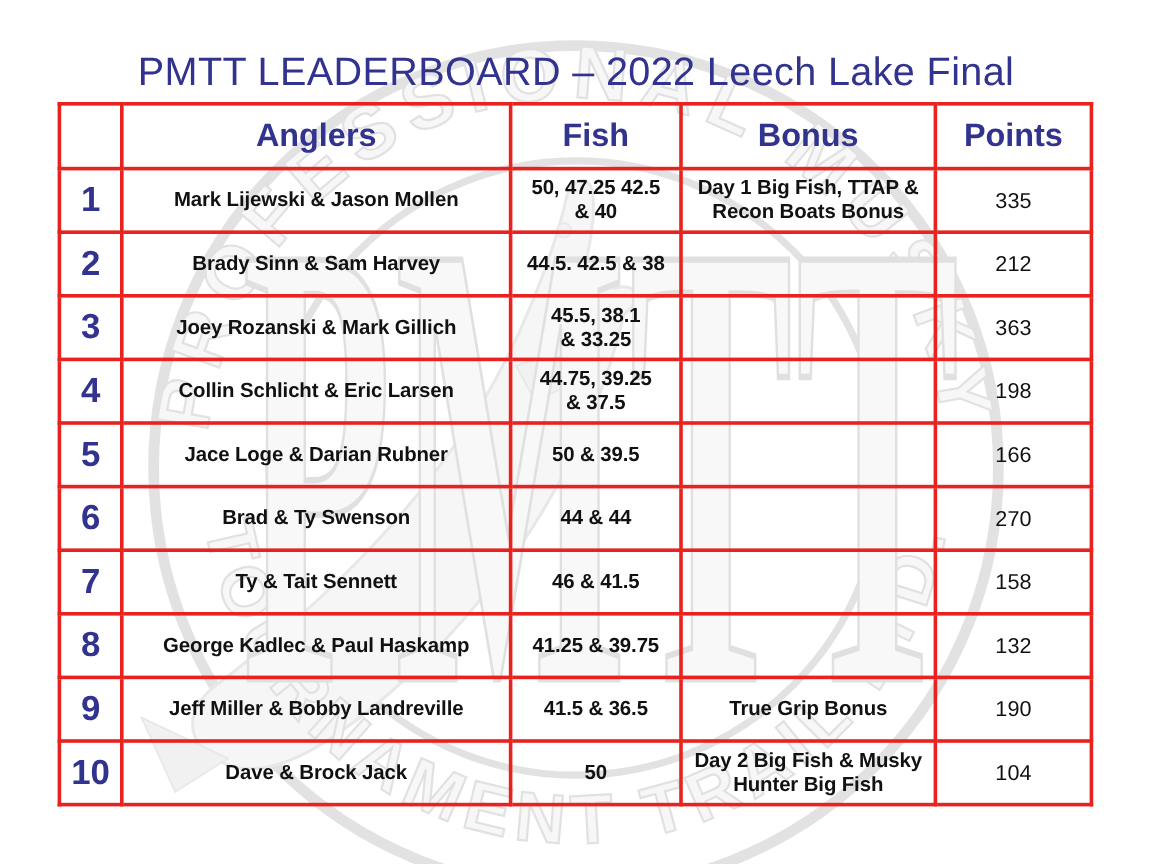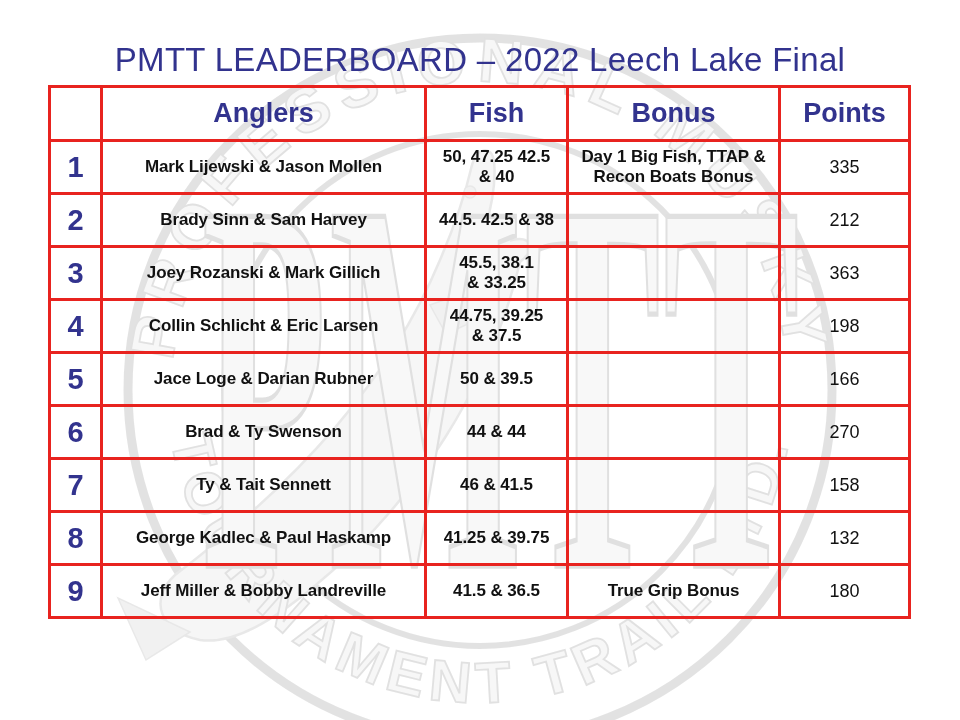--- a/index.html
+++ b/index.html
@@ -191,19 +191,31 @@
           </tr>
           <tr>
             <td class="rank-cell">9</td>
             <td class="txt-cell">Jeff Miller &amp; Bobby Landreville</td>
             <td class="txt-cell">
               <div>41.5 &amp; 36.5</div>
             </td>
             <td class="txt-cell">
               <div>True Grip Bonus</div>
             </td>
-            <td class="points-cell">180</td>
+            <td class="points-cell">190</td>
+          </tr>
+          <tr>
+            <td class="rank-cell">10</td>
+            <td class="txt-cell">Dave &amp; Brock Jack</td>
+            <td class="txt-cell">
+              <div>50</div>
+            </td>
+            <td class="txt-cell">
+              <div>Day 2 Big Fish &amp; Musky</div>
+              <div>Hunter Big Fish</div>
+            </td>
+            <td class="points-cell">104</td>
           </tr>
         </tbody>
     </table>
   </div>
 
 </div>
 
 </body></html>

